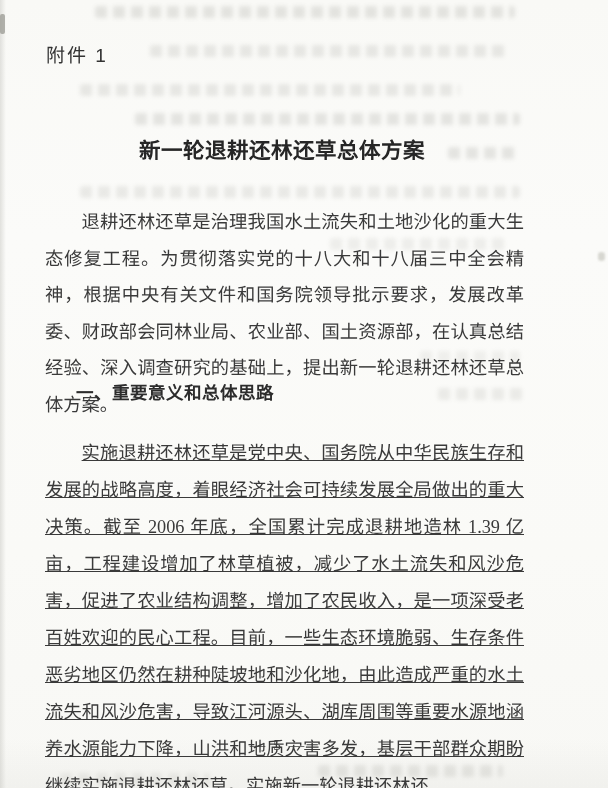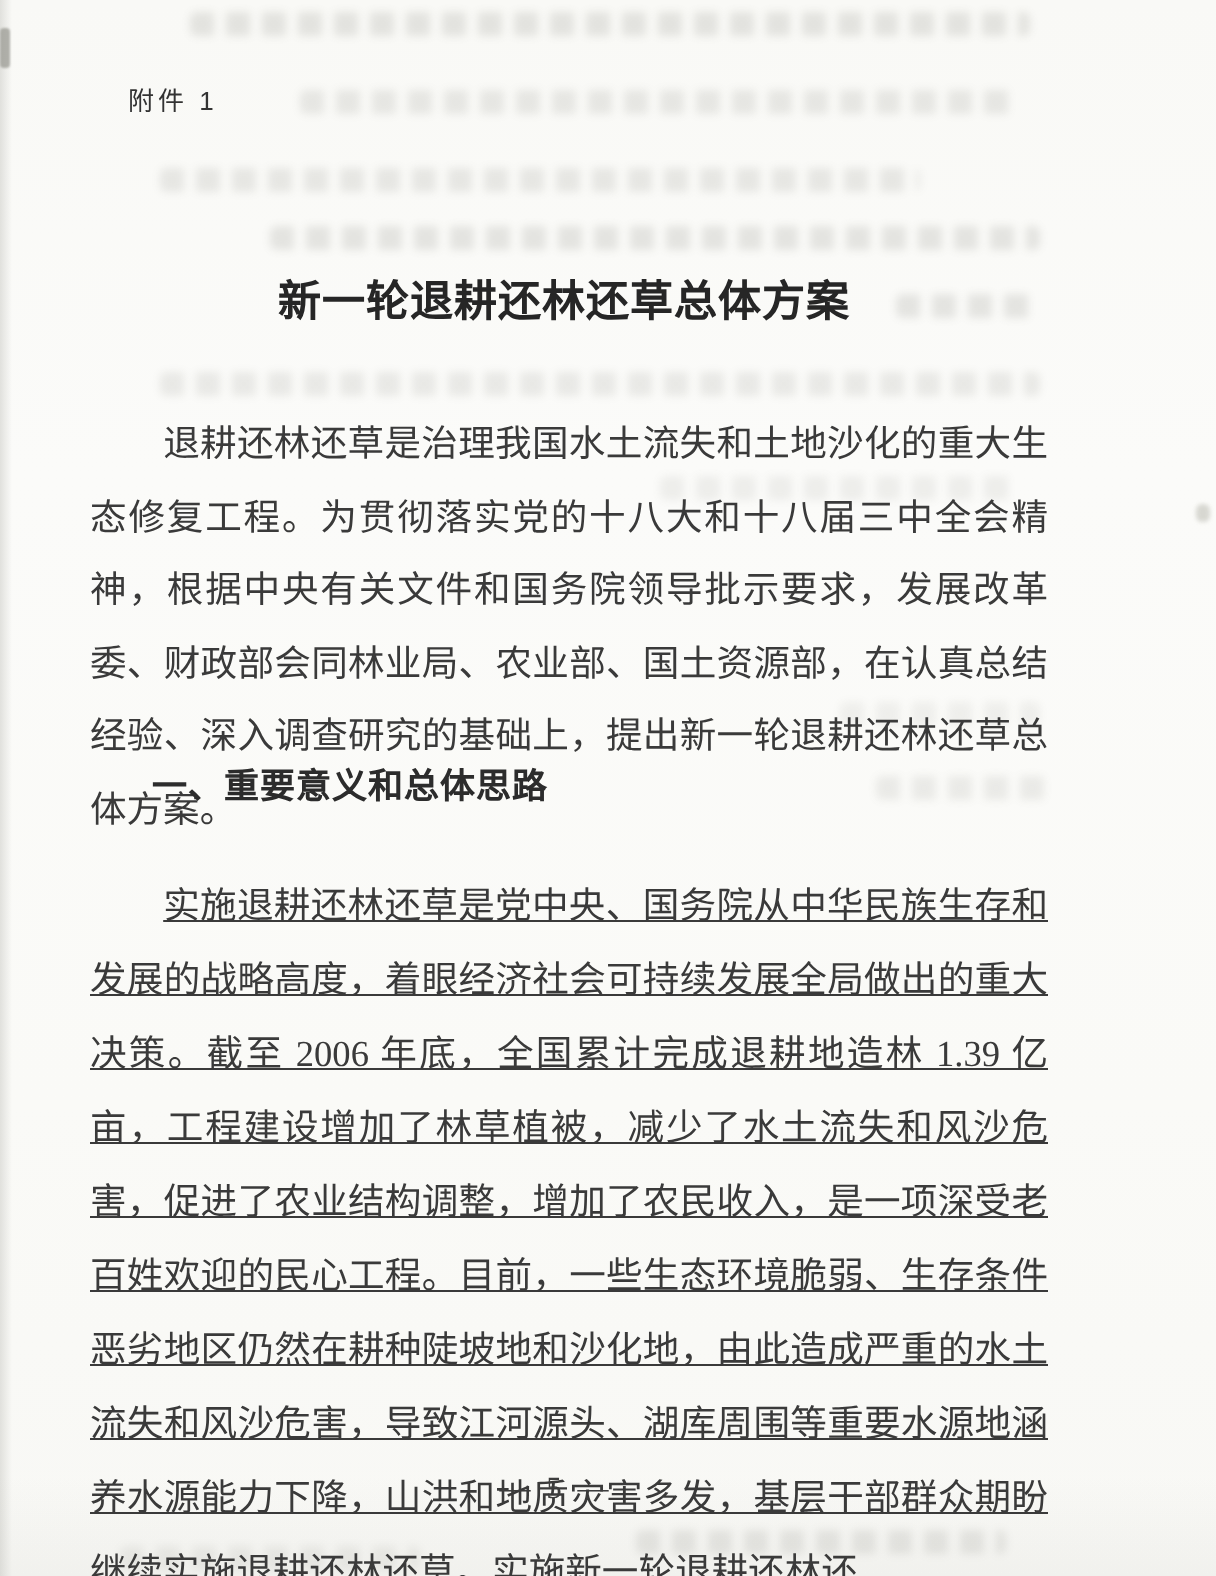--- a/index.html
+++ b/index.html
@@ -36,21 +36,21 @@
   
   .bleed{
     position:absolute;height:12px;border-radius:3px;
     background:repeating-linear-gradient(90deg,rgba(118,118,110,.55) 0 12px,rgba(0,0,0,0) 12px 18px);
     filter:blur(2.2px);
   }
   
   .attachment{
     position:absolute;left:46px;top:40px;
     font-family:"Liberation Sans","DejaVu Sans",sans-serif;
-    font-size:13px;color:#333;letter-spacing:2px;white-space:nowrap;margin-left:18px;
+    font-size:19px;color:#333;letter-spacing:2px;white-space:nowrap;
   }
   .doc-title{
     position:absolute;left:43px;top:133px;width:478px;margin:0;
     text-align:center;
     font-family:"Liberation Sans","DejaVu Sans",sans-serif;
     font-weight:700;font-size:21.5px;letter-spacing:.5px;color:#262626;
   }
   .para{
     position:absolute;left:41px;width:479px;margin:4px;
     font-size:18.3px;line-height:36.5px;color:#3a3a3a;

